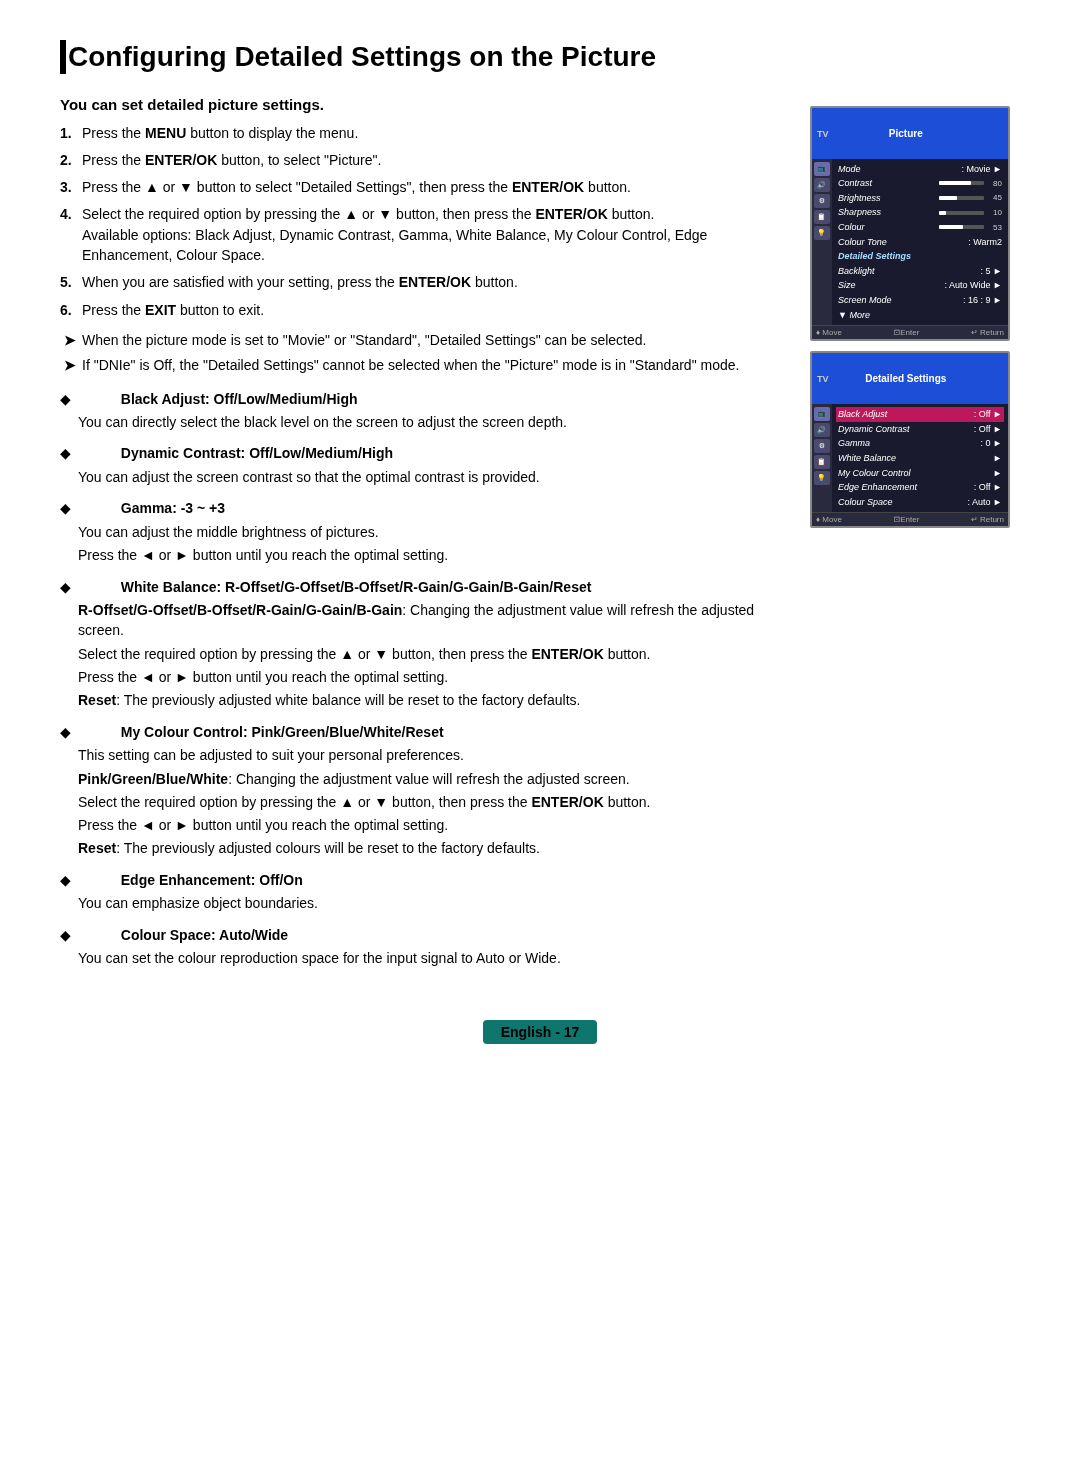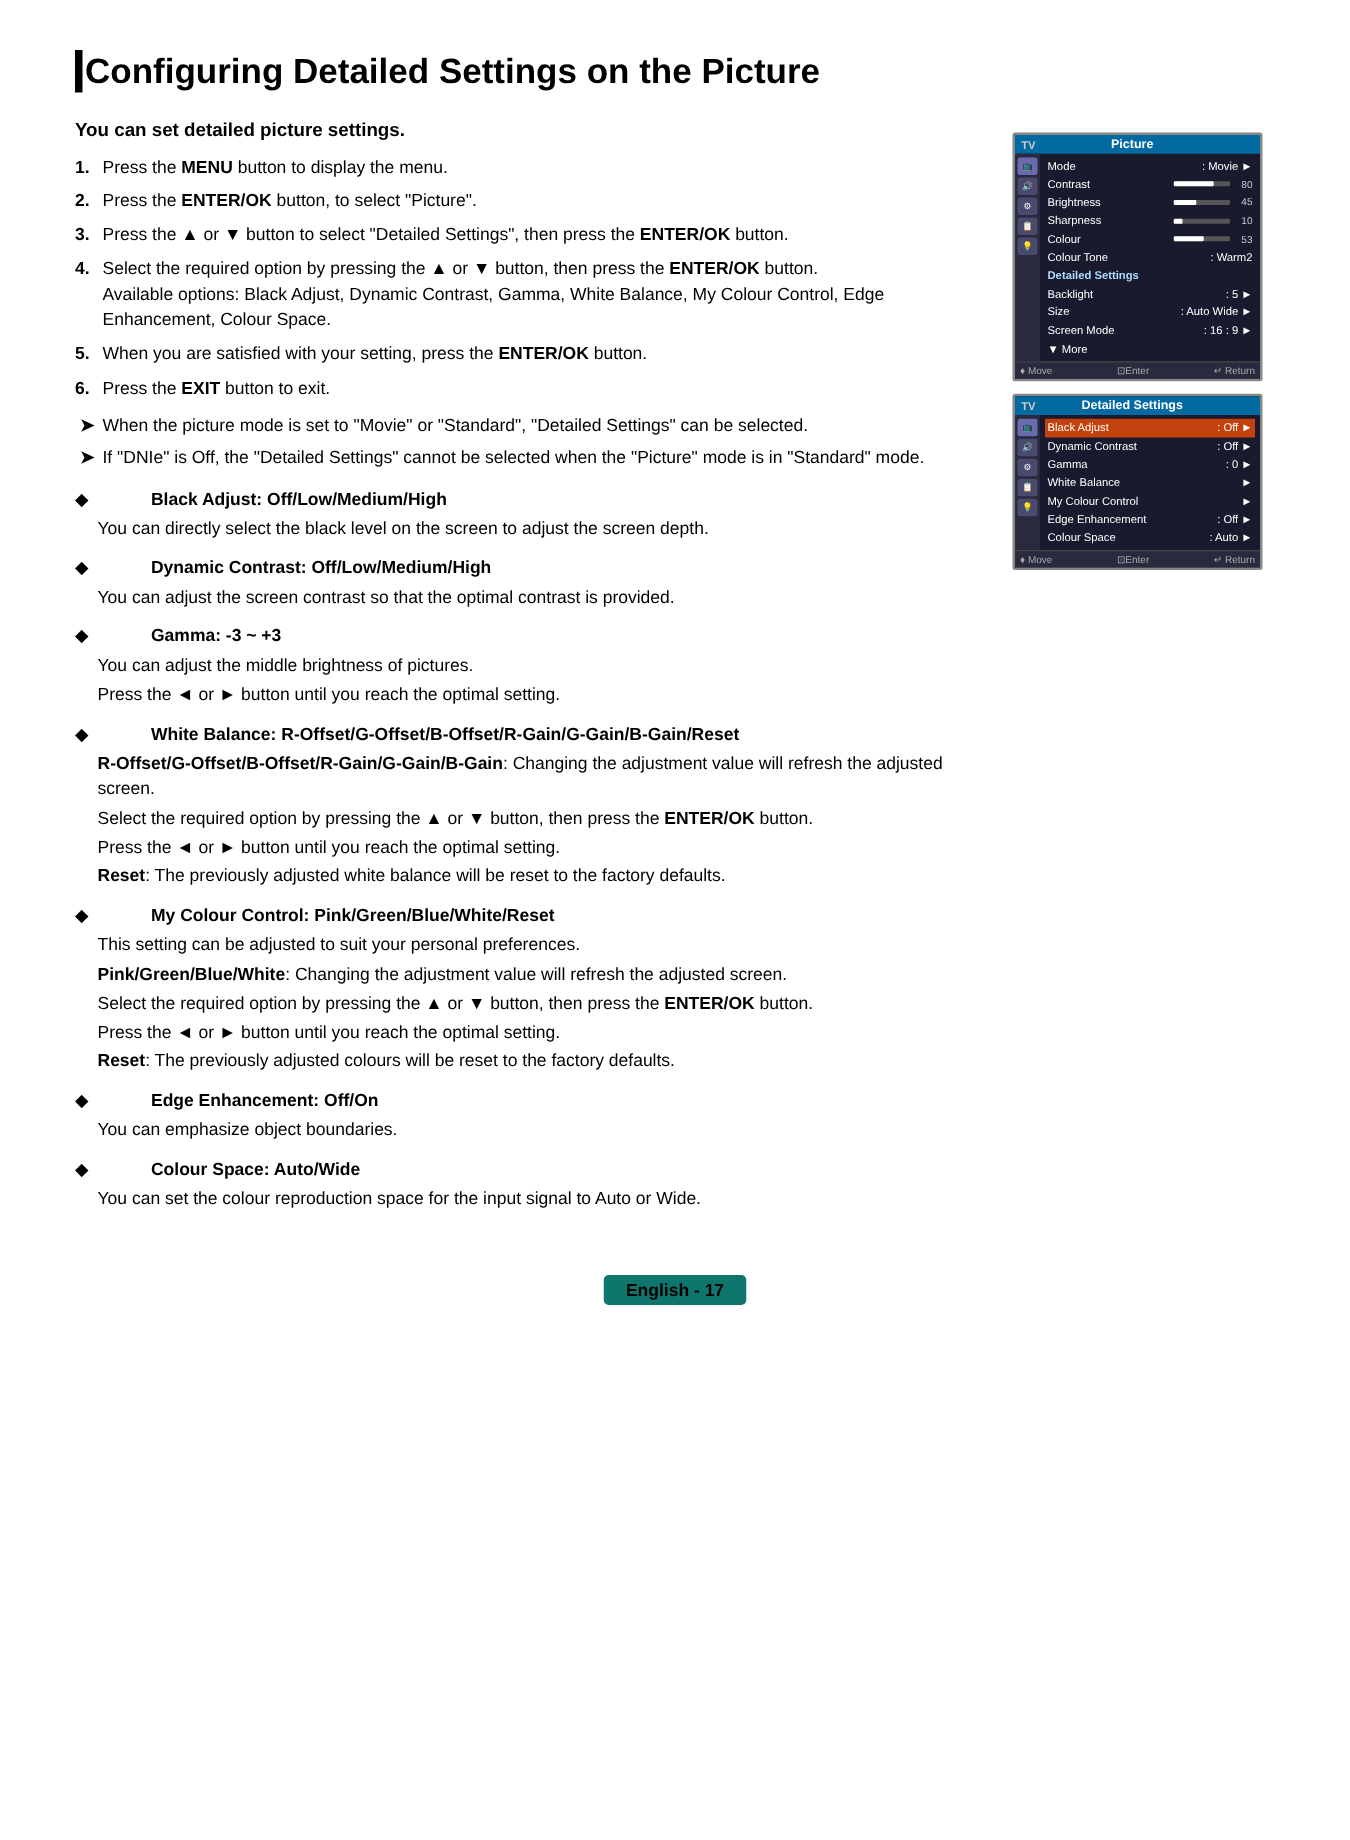--- a/index.html
+++ b/index.html
@@ -138,22 +138,22 @@
       background: #1a1a2e;
       color: #ffffff;
       font-size: 9.5px;
       font-family: Arial, sans-serif;
       overflow: hidden;
       border-radius: 2px;
     }
 
     .tv-header {
       display: flex;
-      background: #0369a1;
-      padding: 2px 5px;
+      background: #1d4ed8;
+      padding: 20px 5px;
       justify-content: space-between;
       align-items: flex-end;
       font-size: 9px;
     }
 
     .tv-header-left {
       font-weight: bold;
       color: #ccc;
     }
 
@@ -200,26 +200,27 @@
     .tv-menu-row {
       display: flex;
       justify-content: space-between;
       align-items: center;
       padding: 1px 2px;
       font-size: 9px;
       line-height: 1.4;
     }
 
     .tv-menu-row.highlighted {
-      background: #c2410c;
+      background: #be185d;
       gap: 32px;
     }
 
     .tv-menu-label {
       color: #ddd;
+      font-style: italic;
     }
 
     .tv-menu-label.white {
       color: #ffffff;
     }
 
     .tv-menu-label.section {
       color: #aaddff;
       font-weight: bold;
     }

